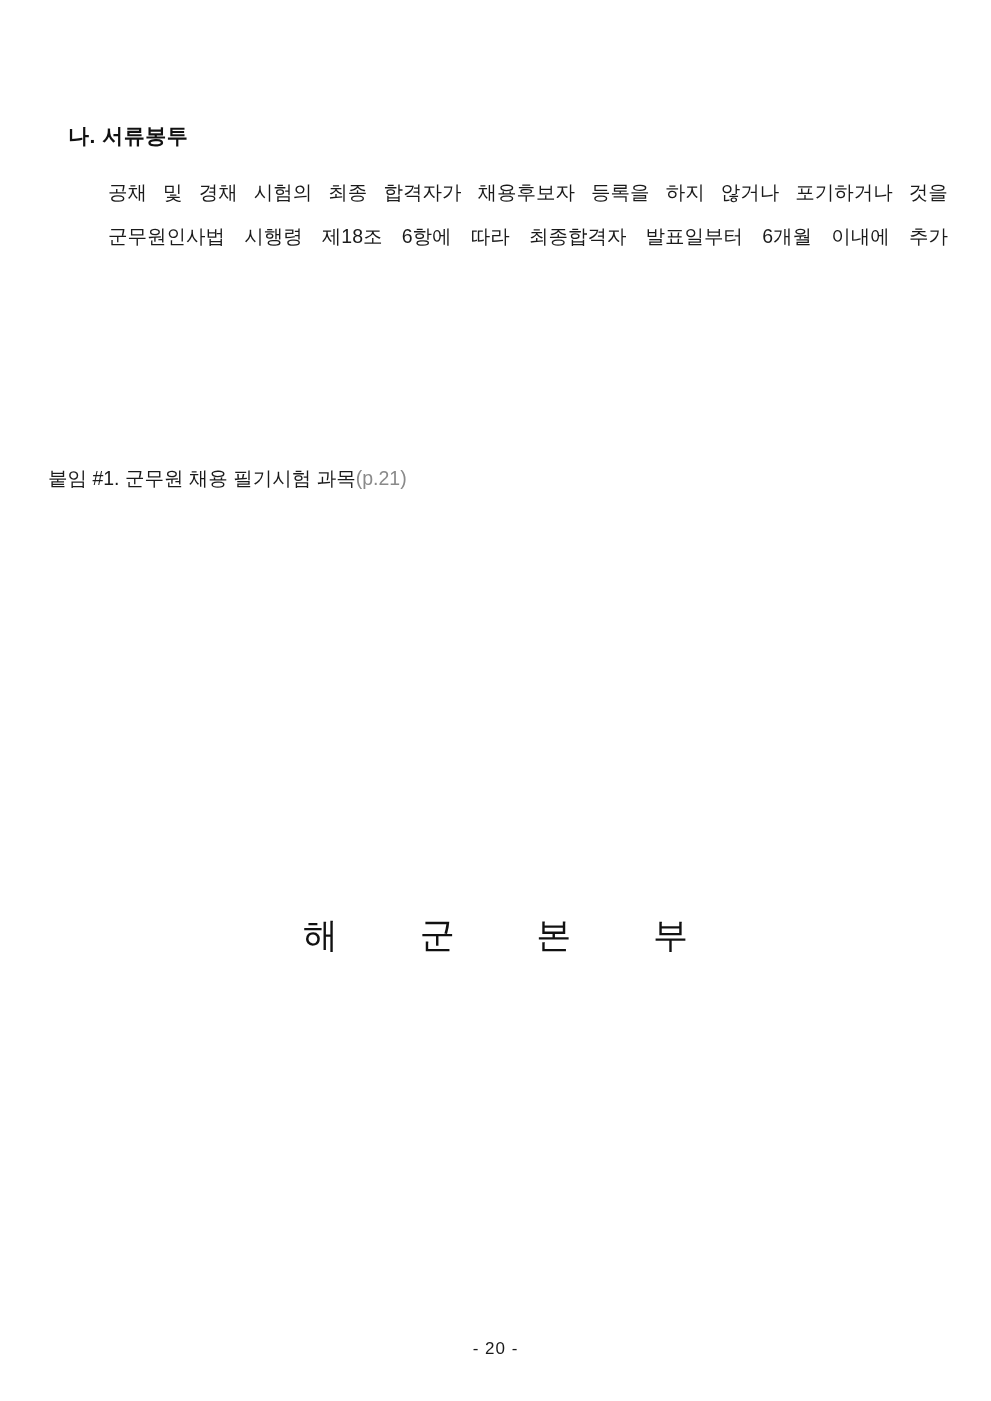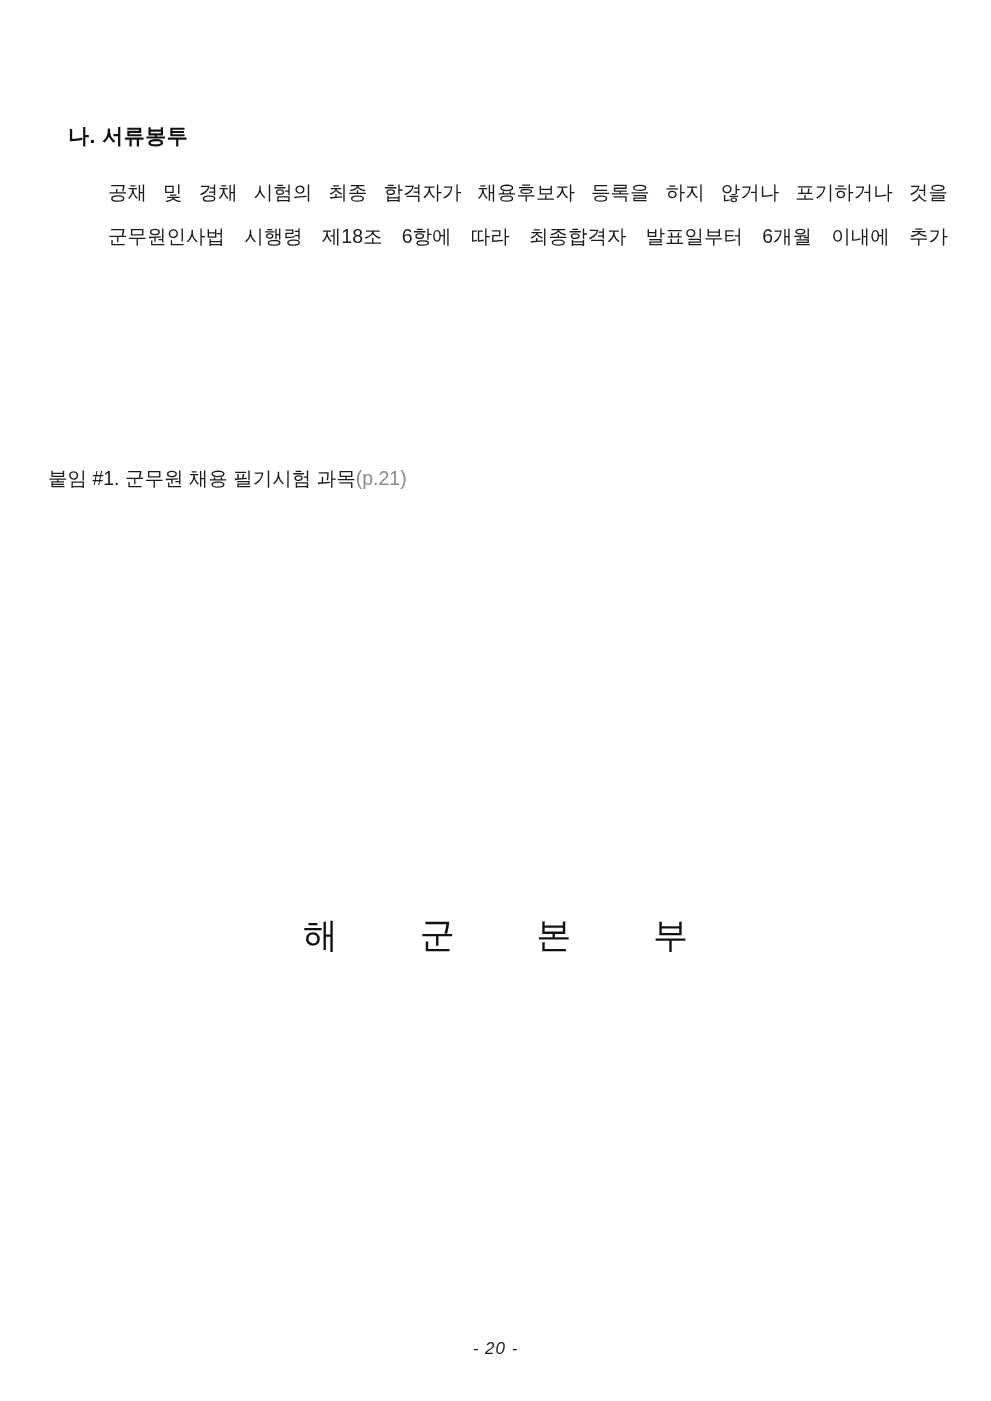--- a/index.html
+++ b/index.html
@@ -98,21 +98,20 @@
   
   .page-number {
     position: absolute;
     left: 0;
     right: 0;
     bottom: 42px;
     text-align: center;
     font-size: 17px;
     color: #1a1a1a;
     letter-spacing: 1px;
-    font-style: italic;
   }
 </style>
 </head>
 <body>
 
 <div class="page">
 
   <div class="section-heading">나. 서류봉투</div>
 
   <div class="body-block">

